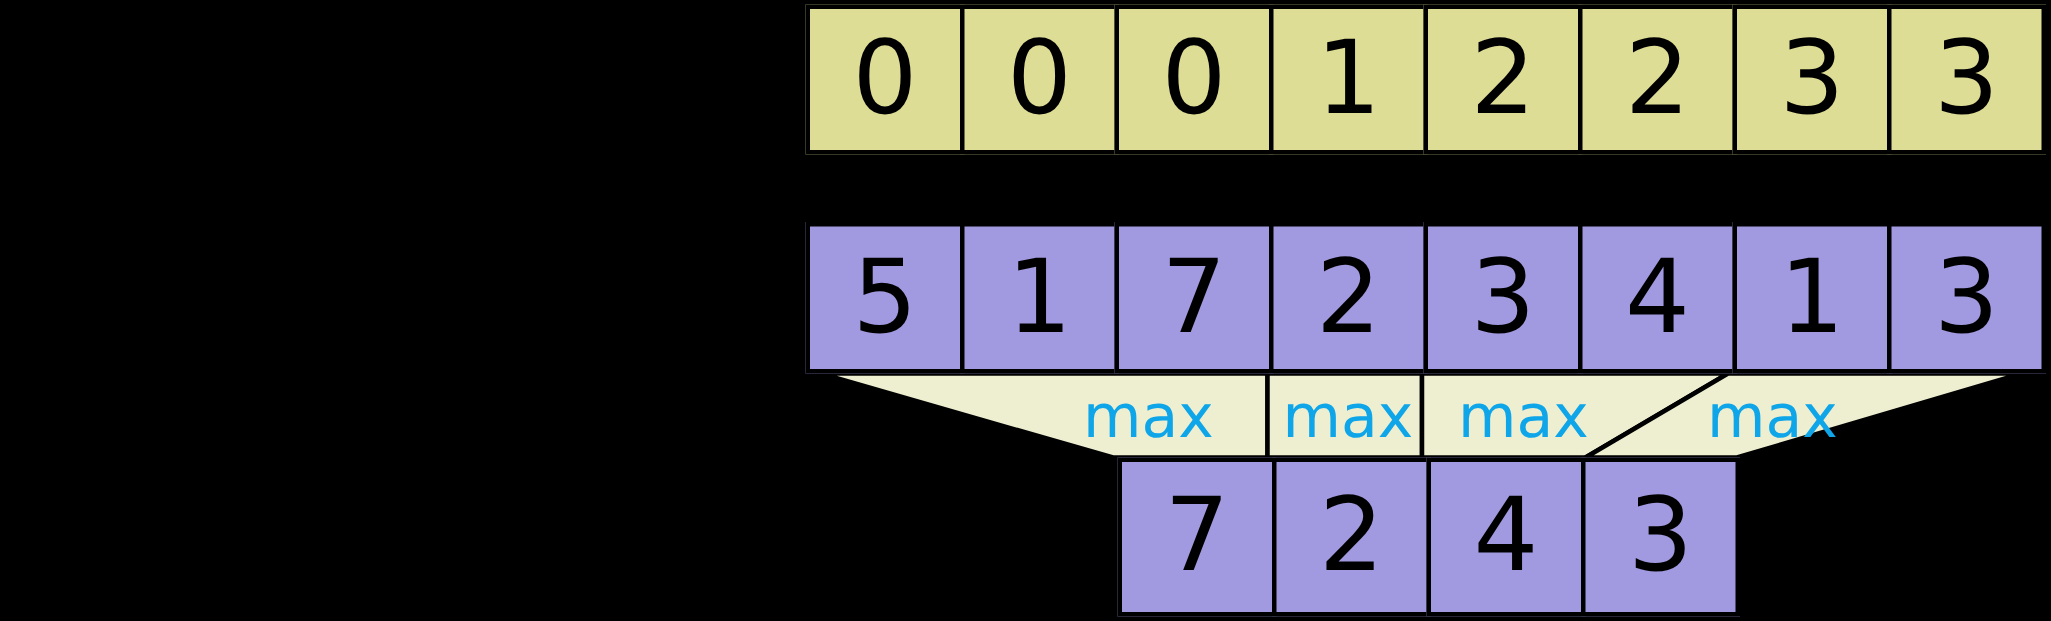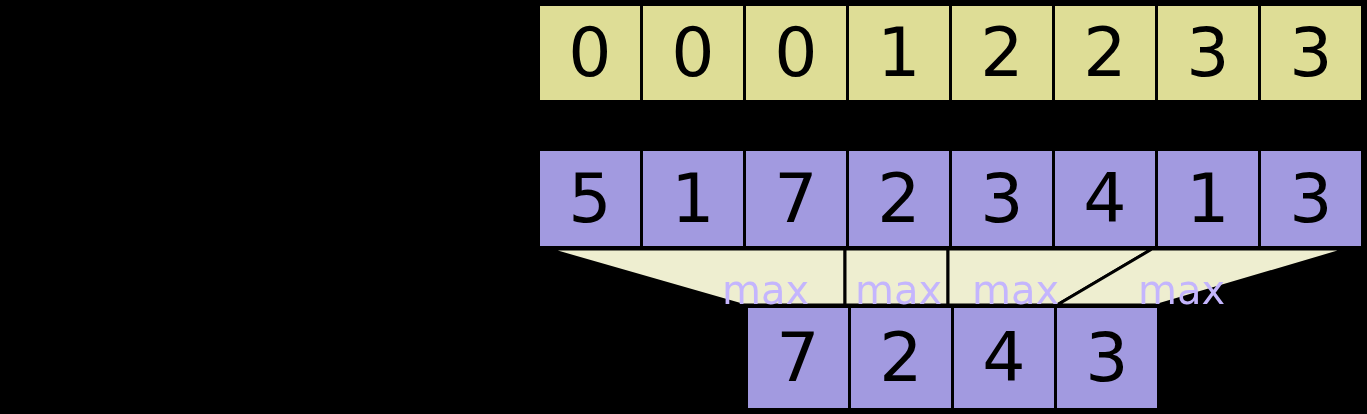--- a/index.html
+++ b/index.html
@@ -45,24 +45,23 @@
     left: 0;
     top: 0;
     width: 1367px;
     height: 414px;
     pointer-events: none;
   }
   .max-label {
     position: absolute;
     font-size: 40px;
     line-height: 1;
-    color: #c4b5fd;
+    color: #0ea5e9;
     font-family: "DejaVu Sans", "Liberation Sans", sans-serif;
     white-space: nowrap;
-    margin-top: 12px;
   }
 </style>
 </head>
 <body>
 
 <div id="stage">
 
   <svg class="svg-layer" viewBox="0 0 1367 414" xmlns="http://www.w3.org/2000/svg">
 
     <polygon points="547,249 845,249 845,305 742,305" fill="#eeeed0" stroke="#000000" stroke-width="3" stroke-linejoin="miter"></polygon>

